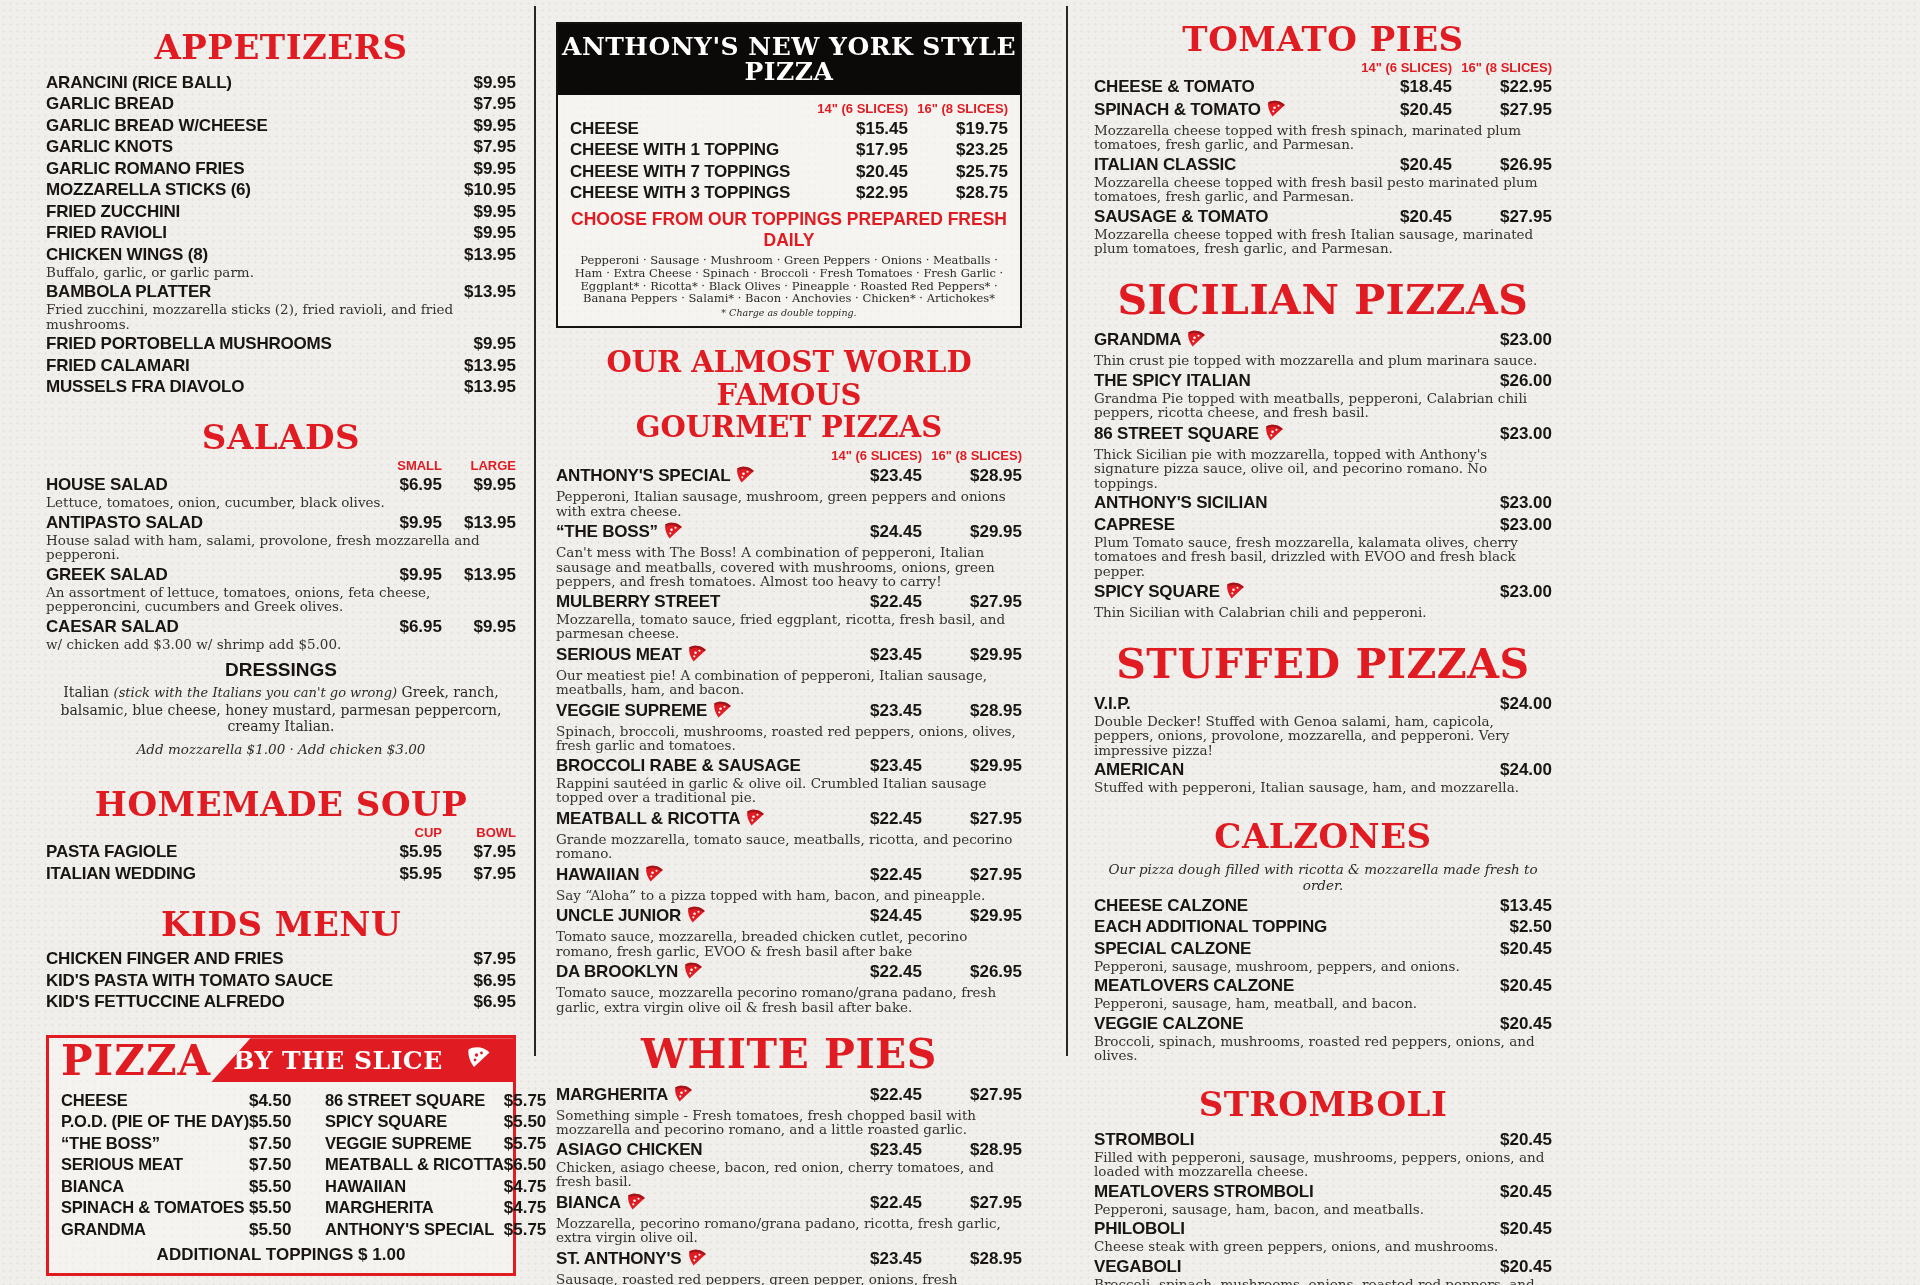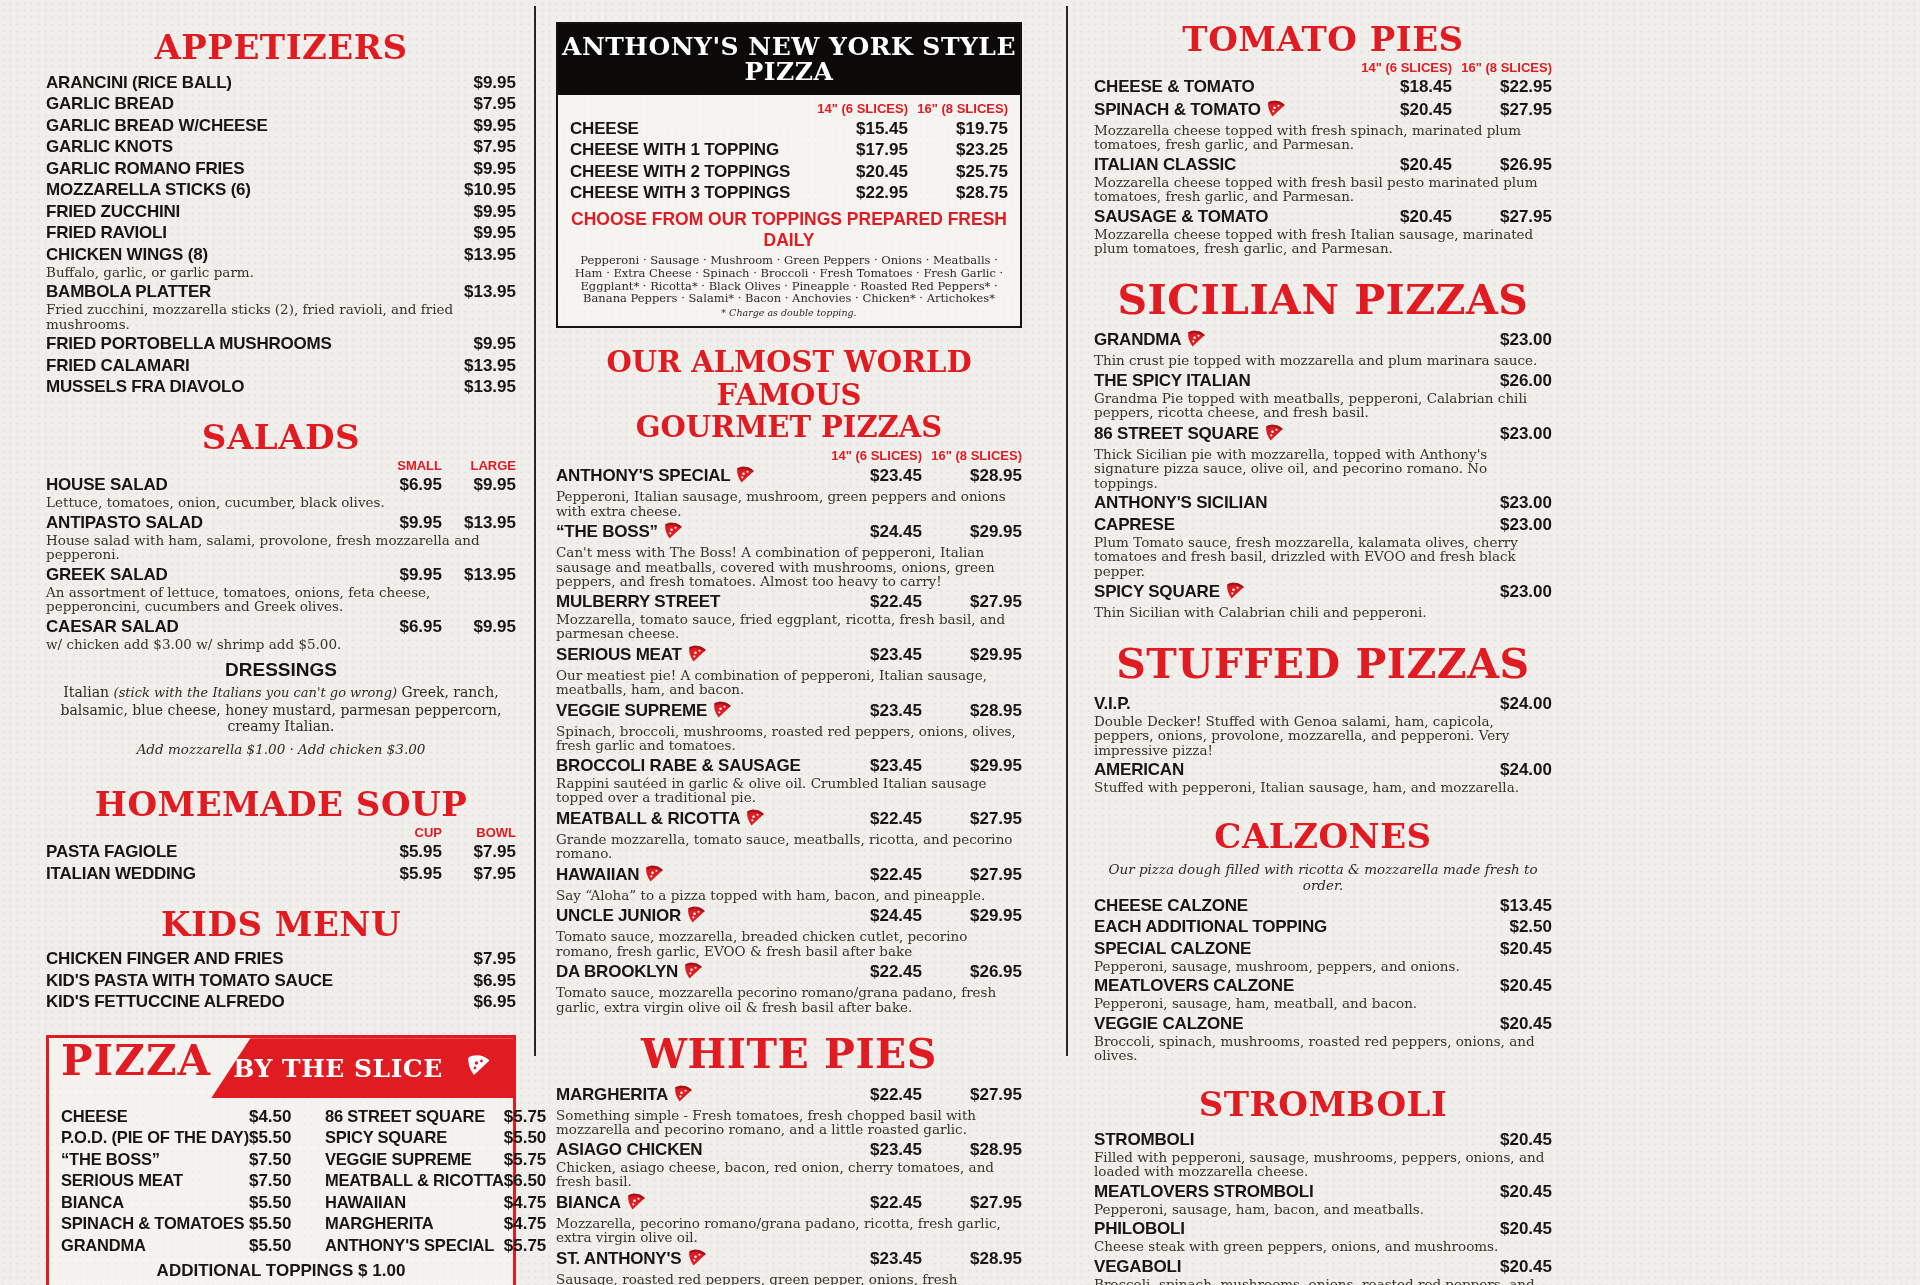--- a/index.html
+++ b/index.html
@@ -44,21 +44,21 @@
   .ny-box{margin-top:22px;border:2px solid #15120f;background:rgba(249,247,243,.6);}
   .ny-bar{background:#0c0a09;color:#fff;text-align:center;font:700 25px/1 "DejaVu Serif",serif;padding:10px 0 11px;letter-spacing:.5px;}
   .ny-inner{padding:2px 12px 8px;}
   .choose{margin-top:7px;text-align:center;font:700 17.5px "Liberation Sans",sans-serif;color:#e01b22;}
   .tops{margin:3px auto 0;max-width:440px;text-align:center;font:400 11.5px/12.8px "DejaVu Serif",serif;color:#2c2926;}
   .tops-note{margin-top:2px;text-align:center;font:italic 400 9.5px "DejaVu Serif",serif;color:#2c2926;}
   .g-title{margin:18px 0 0;text-align:center;font:700 29px/1.12 "DejaVu Serif",serif;color:#e01b22;}
 
   
   .slice-box{margin-top:24px;border:3px solid #e01b22;background:rgba(249,247,243,.5);}
-  .slice-head{display:flex;height:60px;}
+  .slice-head{display:flex;height:44px;}
   .slice-title{flex:0 0 150px;font:700 42px/46px "DejaVu Serif",serif;color:#e01b22;padding-left:12px;letter-spacing:1px;}
   .slice-banner{flex:1;background:#e01b22;clip-path:polygon(13% 0,100% 0,100% 100%,0 100%);
     display:flex;align-items:center;justify-content:center;gap:18px;color:#fff;
     font:700 25px "DejaVu Serif",serif;letter-spacing:.5px;}
   .slice-cols{display:flex;gap:20px;padding:6px 12px 2px;}
   .slice-col{flex:1;}
   .slice-col .nm{font-size:16.5px;}
   .slice-col .pr{width:56px;min-width:56px;text-align:left;}
   .slice-foot{text-align:center;font:700 17px "Liberation Sans",sans-serif;padding:4px 16px 8px;}
 
@@ -294,21 +294,21 @@
               <span class="nm">CHEESE</span>
               <span class="pc">$15.45</span>
               <span class="pc">$19.75</span>
             </div>
             <div class="row">
               <span class="nm">CHEESE WITH 1 TOPPING</span>
               <span class="pc">$17.95</span>
               <span class="pc">$23.25</span>
             </div>
             <div class="row">
-              <span class="nm">CHEESE WITH 2 TOPPINGS</span>
+              <span class="nm">CHEESE WITH 7 TOPPINGS</span>
               <span class="pc">$20.45</span>
               <span class="pc">$25.75</span>
             </div>
             <div class="row">
               <span class="nm">CHEESE WITH 3 TOPPINGS</span>
               <span class="pc">$22.95</span>
               <span class="pc">$28.75</span>
             </div>
           </div>
         <div class="choose">CHOOSE FROM OUR TOPPINGS PREPARED FRESH DAILY</div>

